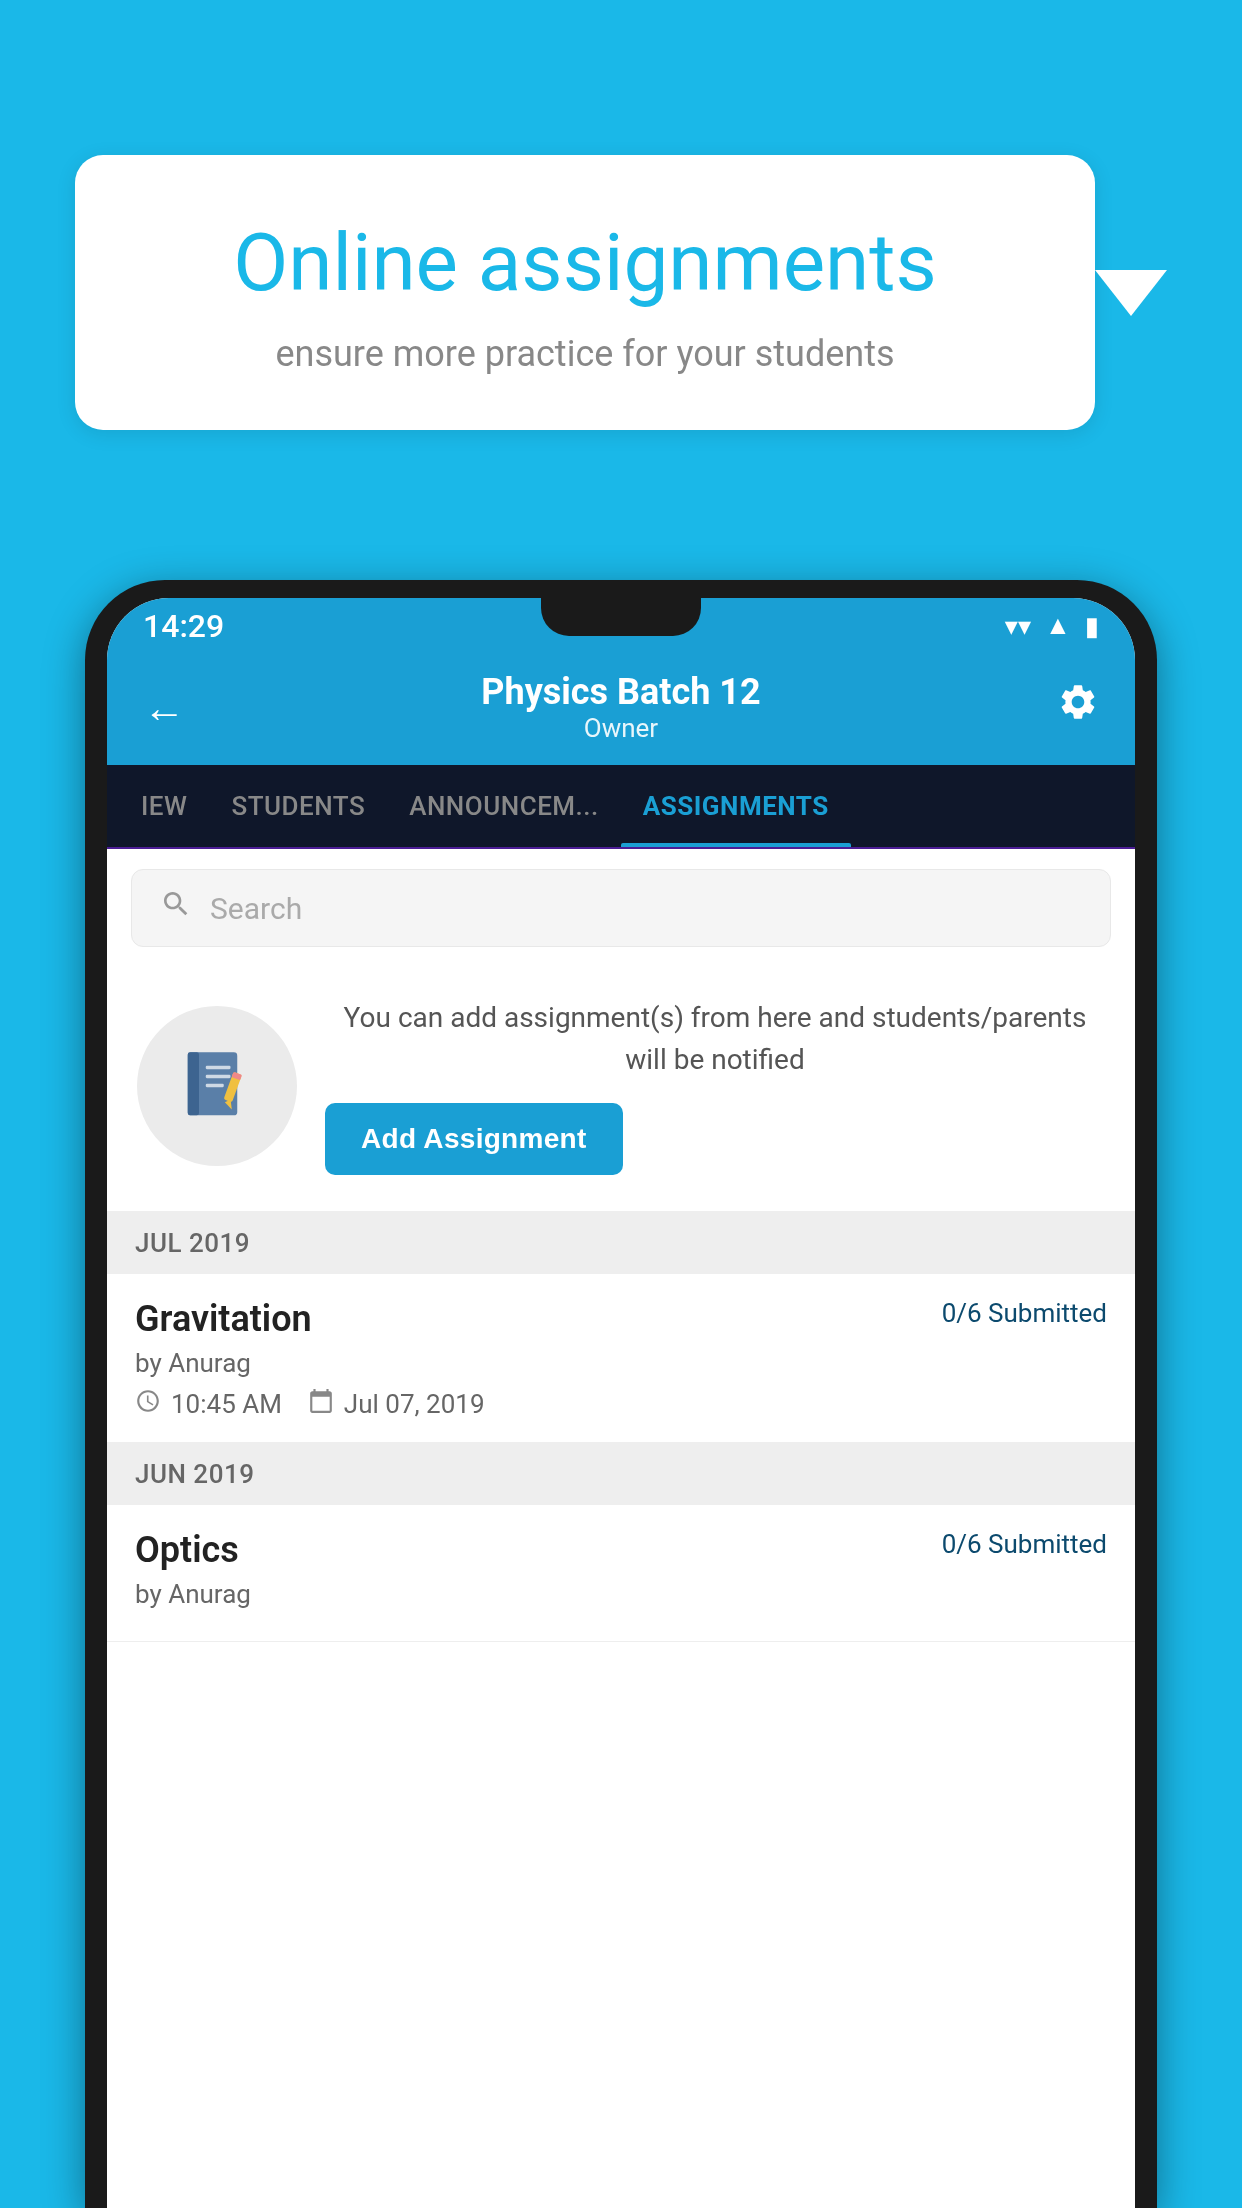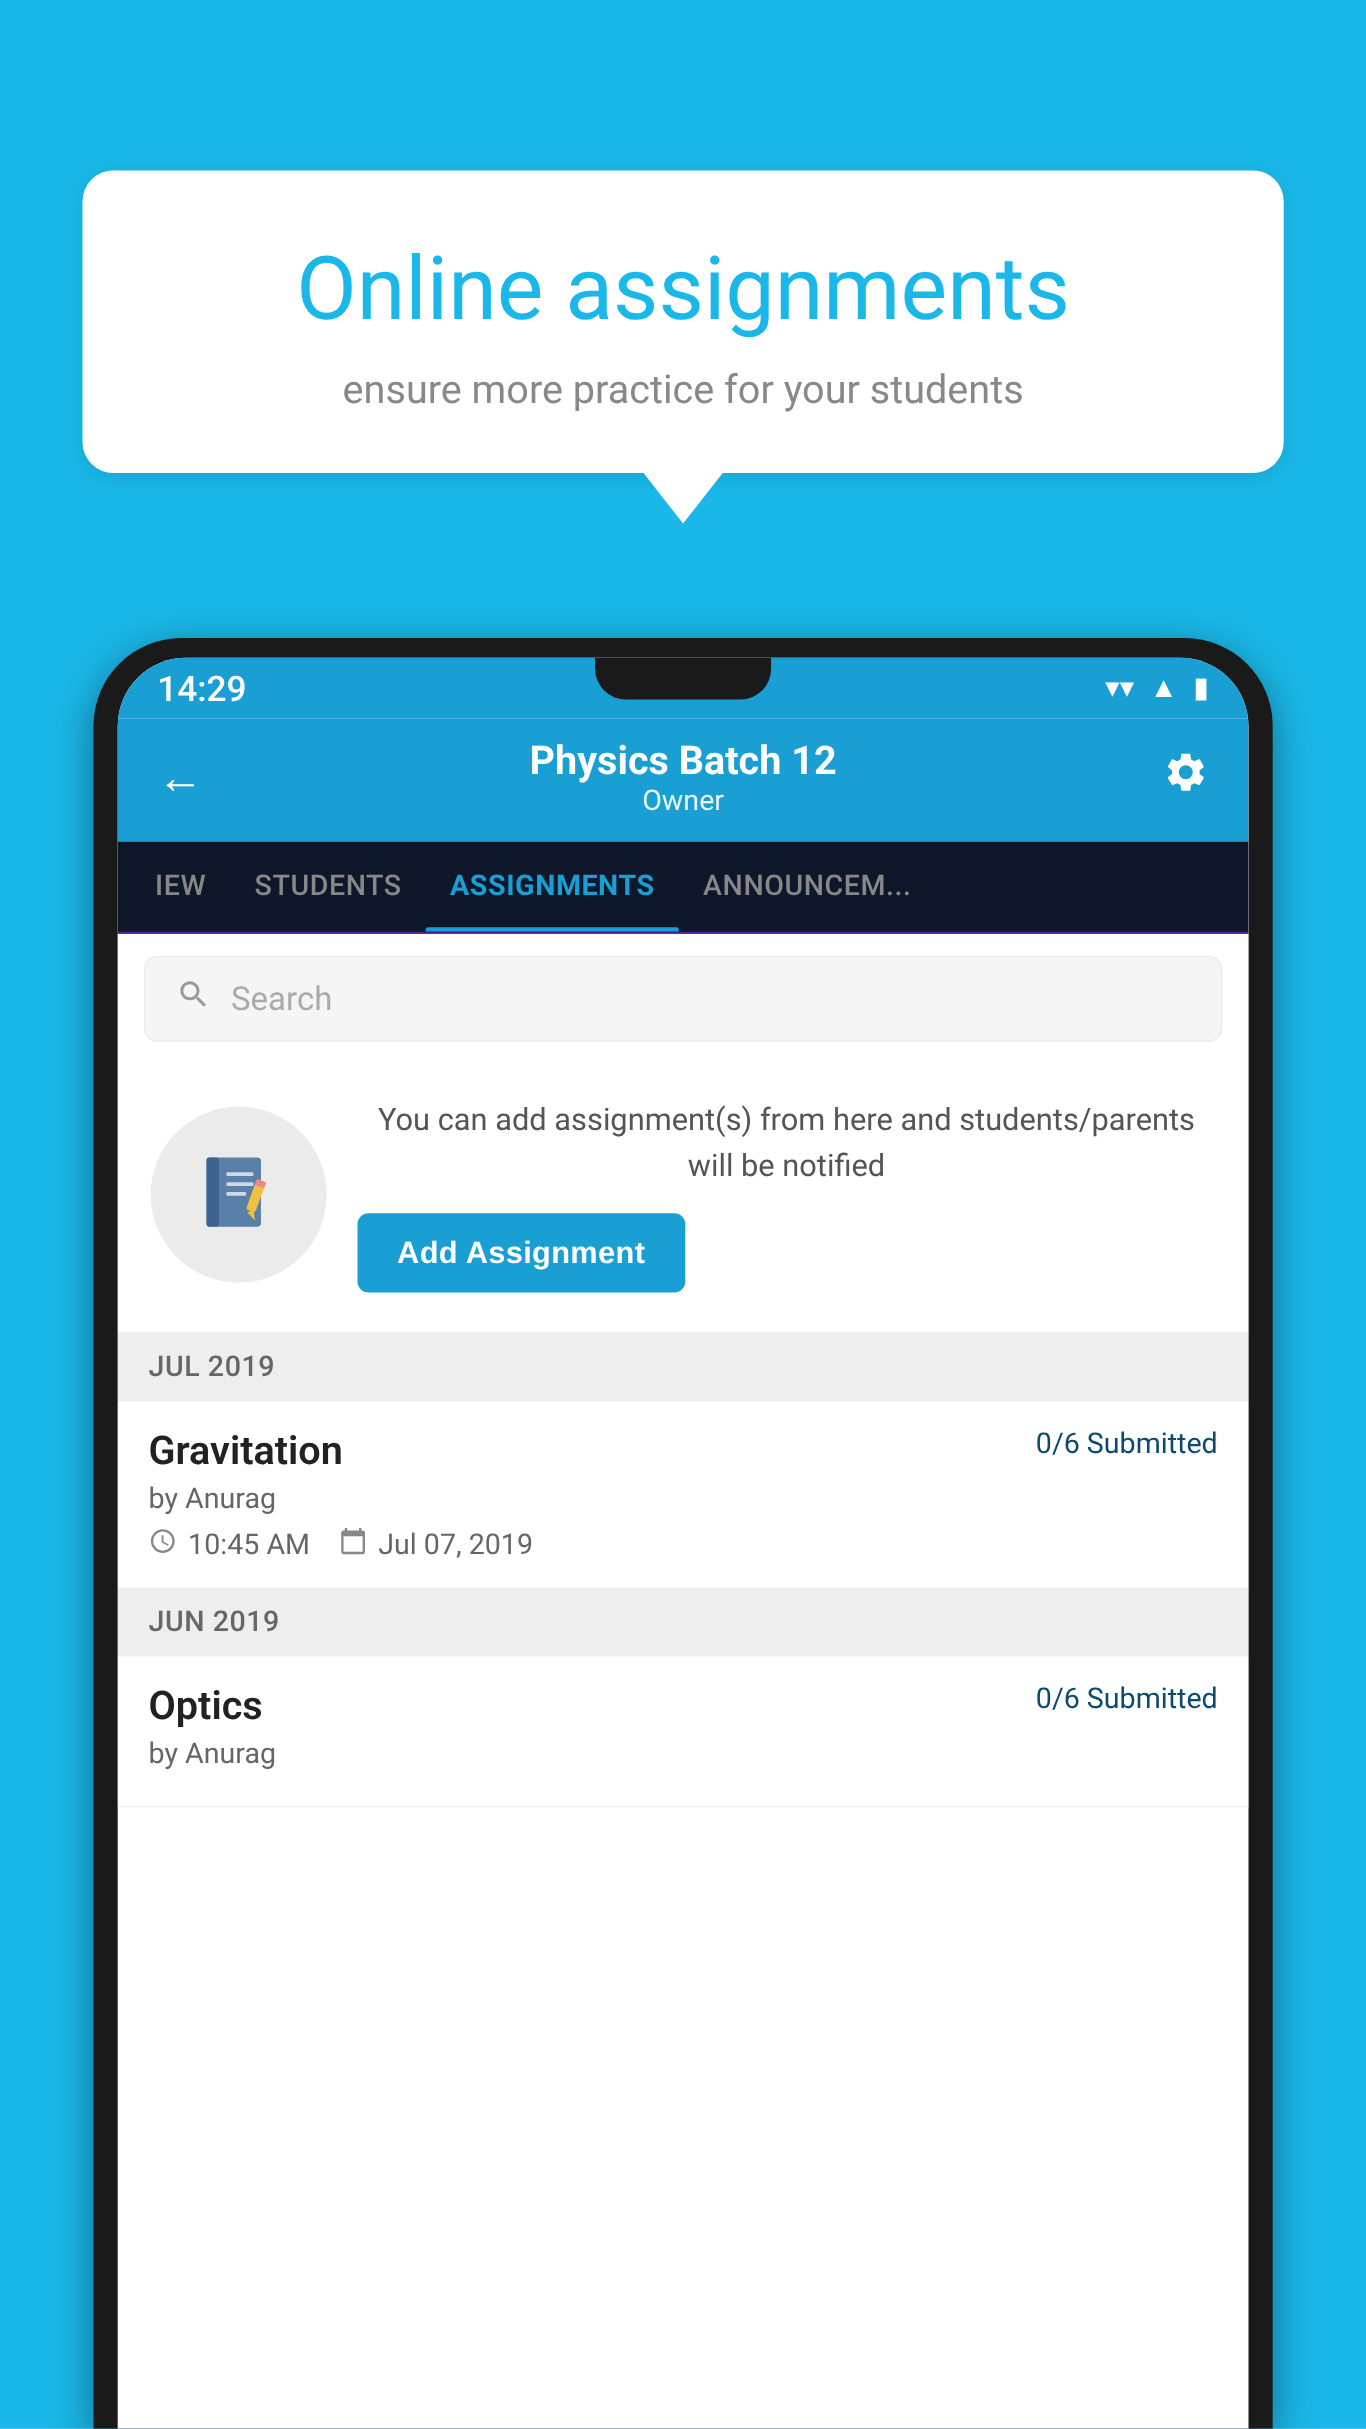--- a/index.html
+++ b/index.html
@@ -13,21 +13,21 @@
       position: relative;
     }
 
     
     .speech-bubble-container {
       position: absolute;
       top: 155px;
       left: 75px;
       right: 75px;
       display: flex;
-      flex-direction: column;
+      flex-direction: row;
       align-items: center;
     }
 
     .speech-bubble {
       background: white;
       border-radius: 28px;
       padding: 60px 70px 55px;
       width: 100%;
       text-align: center;
       box-shadow: 0 4px 20px rgba(0,0,0,0.1);
@@ -369,25 +369,25 @@
       </span>
     </div>
 
     <div class="tabs-bar">
       <div class="tab-item">
         <span>IEW</span>
       </div>
       <div class="tab-item">
         <span>STUDENTS</span>
       </div>
+      <div class="tab-item">
+        <span>ANNOUNCEM...</span>
+      </div>
       <div class="tab-item active">
         <span>ASSIGNMENTS</span>
-      </div>
-      <div class="tab-item">
-        <span>ANNOUNCEM...</span>
       </div>
     </div>
 
     <div class="search-bar-container">
       <div class="search-bar">
         <span class="search-icon-wrap">
           <svg width="32" height="32" viewBox="0 0 24 24" fill="#999">
             <path d="M15.5 14h-.79l-.28-.27C15.41 12.59 16 11.11 16 9.5 16 5.91 13.09 3 9.5 3S3 5.91 3 9.5 5.91 16 9.5 16c1.61 0 3.09-.59 4.23-1.57l.27.28v.79l5 4.99L20.49 19l-4.99-5zm-6 0C7.01 14 5 11.99 5 9.5S7.01 5 9.5 5 14 7.01 14 9.5 11.99 14 9.5 14z"></path>
           </svg>
         </span>

